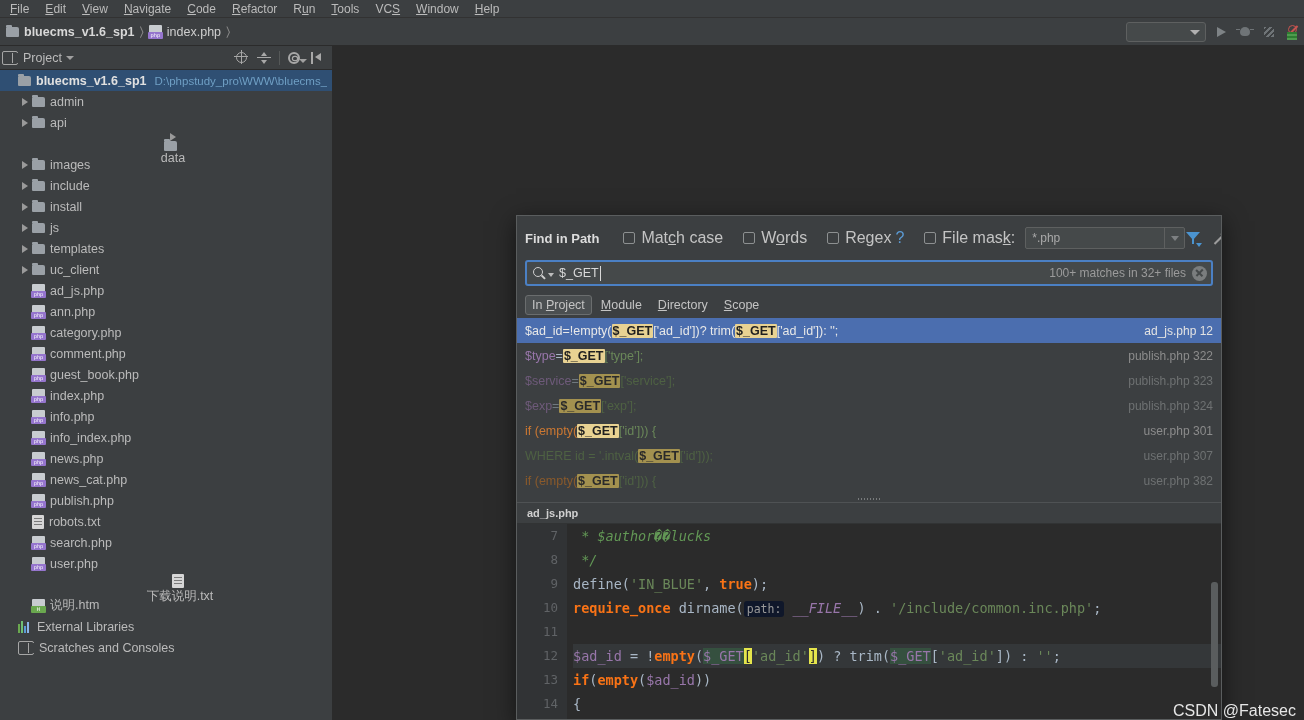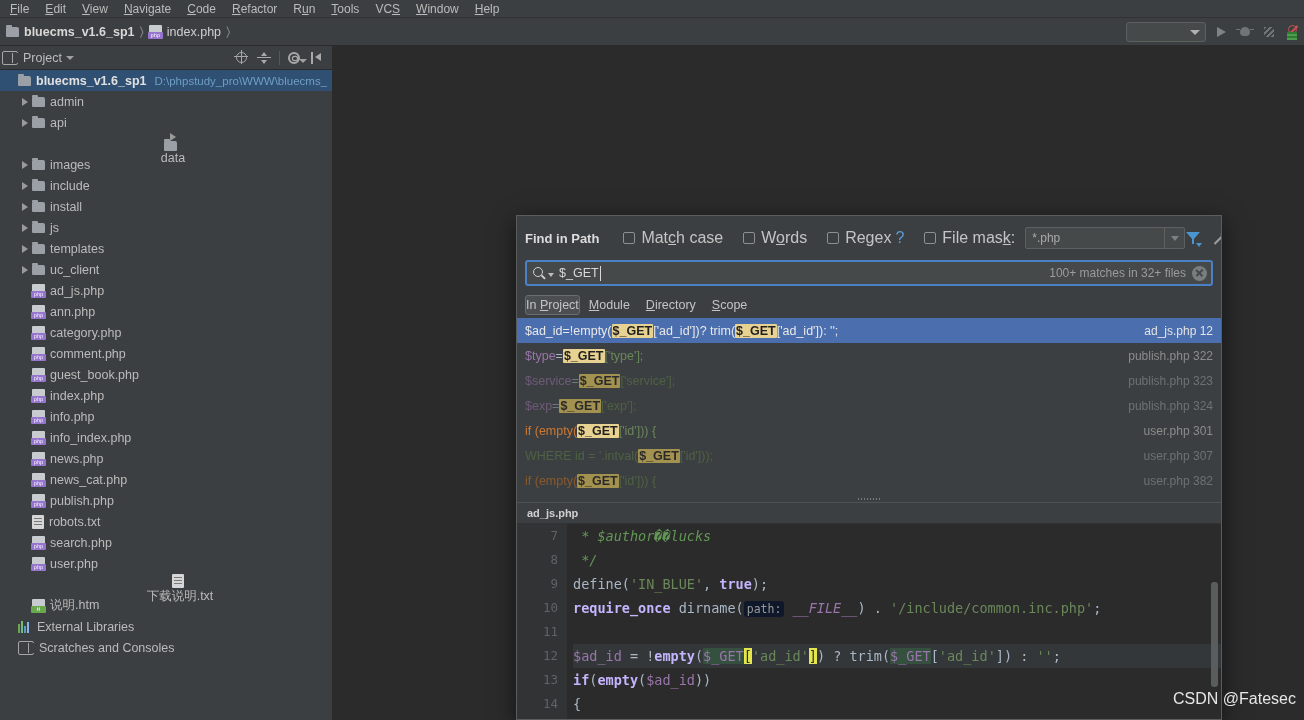--- a/index.html
+++ b/index.html
@@ -434,21 +434,21 @@
     height: 26px; display: flex; align-items: center;
     padding-left: 8px; gap: 2px;
   }
   .scope-tab {
     font-size: 12.5px; color: #c4c4c4;
     padding: 3px 7px; border-radius: 3px;
     white-space: nowrap;
   }
   .scope-tab.active {
     background: #4b4f51; border: 1px solid #6a6d6e;
-    padding: 2px 0;
+    padding: 2px 6px;
   }
   .scope-tab .u { text-decoration: underline; }
 
   
   #results {
     background: #3c3f41; padding-bottom: 2px;
     position: relative;
   }
   .res-row {
     height: 25px; display: flex; align-items: center;
@@ -515,42 +515,42 @@
     text-align: right; padding-right: 9px;
     color: #606366; font-size: 12.5px; user-select: none;
   }
   #gutter div { height: 24px; line-height: 24px; }
   #code-lines {
     flex: 1; position: relative; padding-left: 6px;
     overflow: hidden;
   }
   .cline { height: 24px; line-height: 24px; white-space: pre; }
   .cline.hi { background: #343739; }
-  .k-kw    { color: #c4b5fd; font-weight: bold; }
+  .k-kw    { color: #f97316; font-weight: bold; }
   .k-fn    { color: #a9b7c6; }
   .k-str   { color: #6a8759; }
   .k-var   { color: #9876aa; }
   .k-const { color: #9876aa; font-style: italic; }
   .k-com   { color: #629755; font-style: italic; }
   .k-plain { color: #a9b7c6; }
   .hint {
     background: #0f172a; color: #9a9a9a;
     font-size: 11.5px; border-radius: 3px; padding: 1px 3px;
     font-style: normal;
   }
   .br-hi { background: #e5e54c; color: #2b2b2b; }
   .sel-soft { background: #35503f; }
   #code-scroll {
     position: absolute; right: 3px; top: 58px;
     width: 7px; height: 105px; background: #5a5d5e; border-radius: 3px;
   }
 
   
   #watermark {
-    position: absolute; right: 8px; bottom: 12px;
+    position: absolute; right: 8px; bottom: 0;
     font-size: 16px; color: #e6e6e6;
     font-family: "Liberation Sans", sans-serif;
     z-index: 50; white-space: nowrap;
   }
 </style>
 </head>
 <body>
 
 <div id="menubar">
     <div class="menu-item"><span class="mn">F</span>ile</div>

